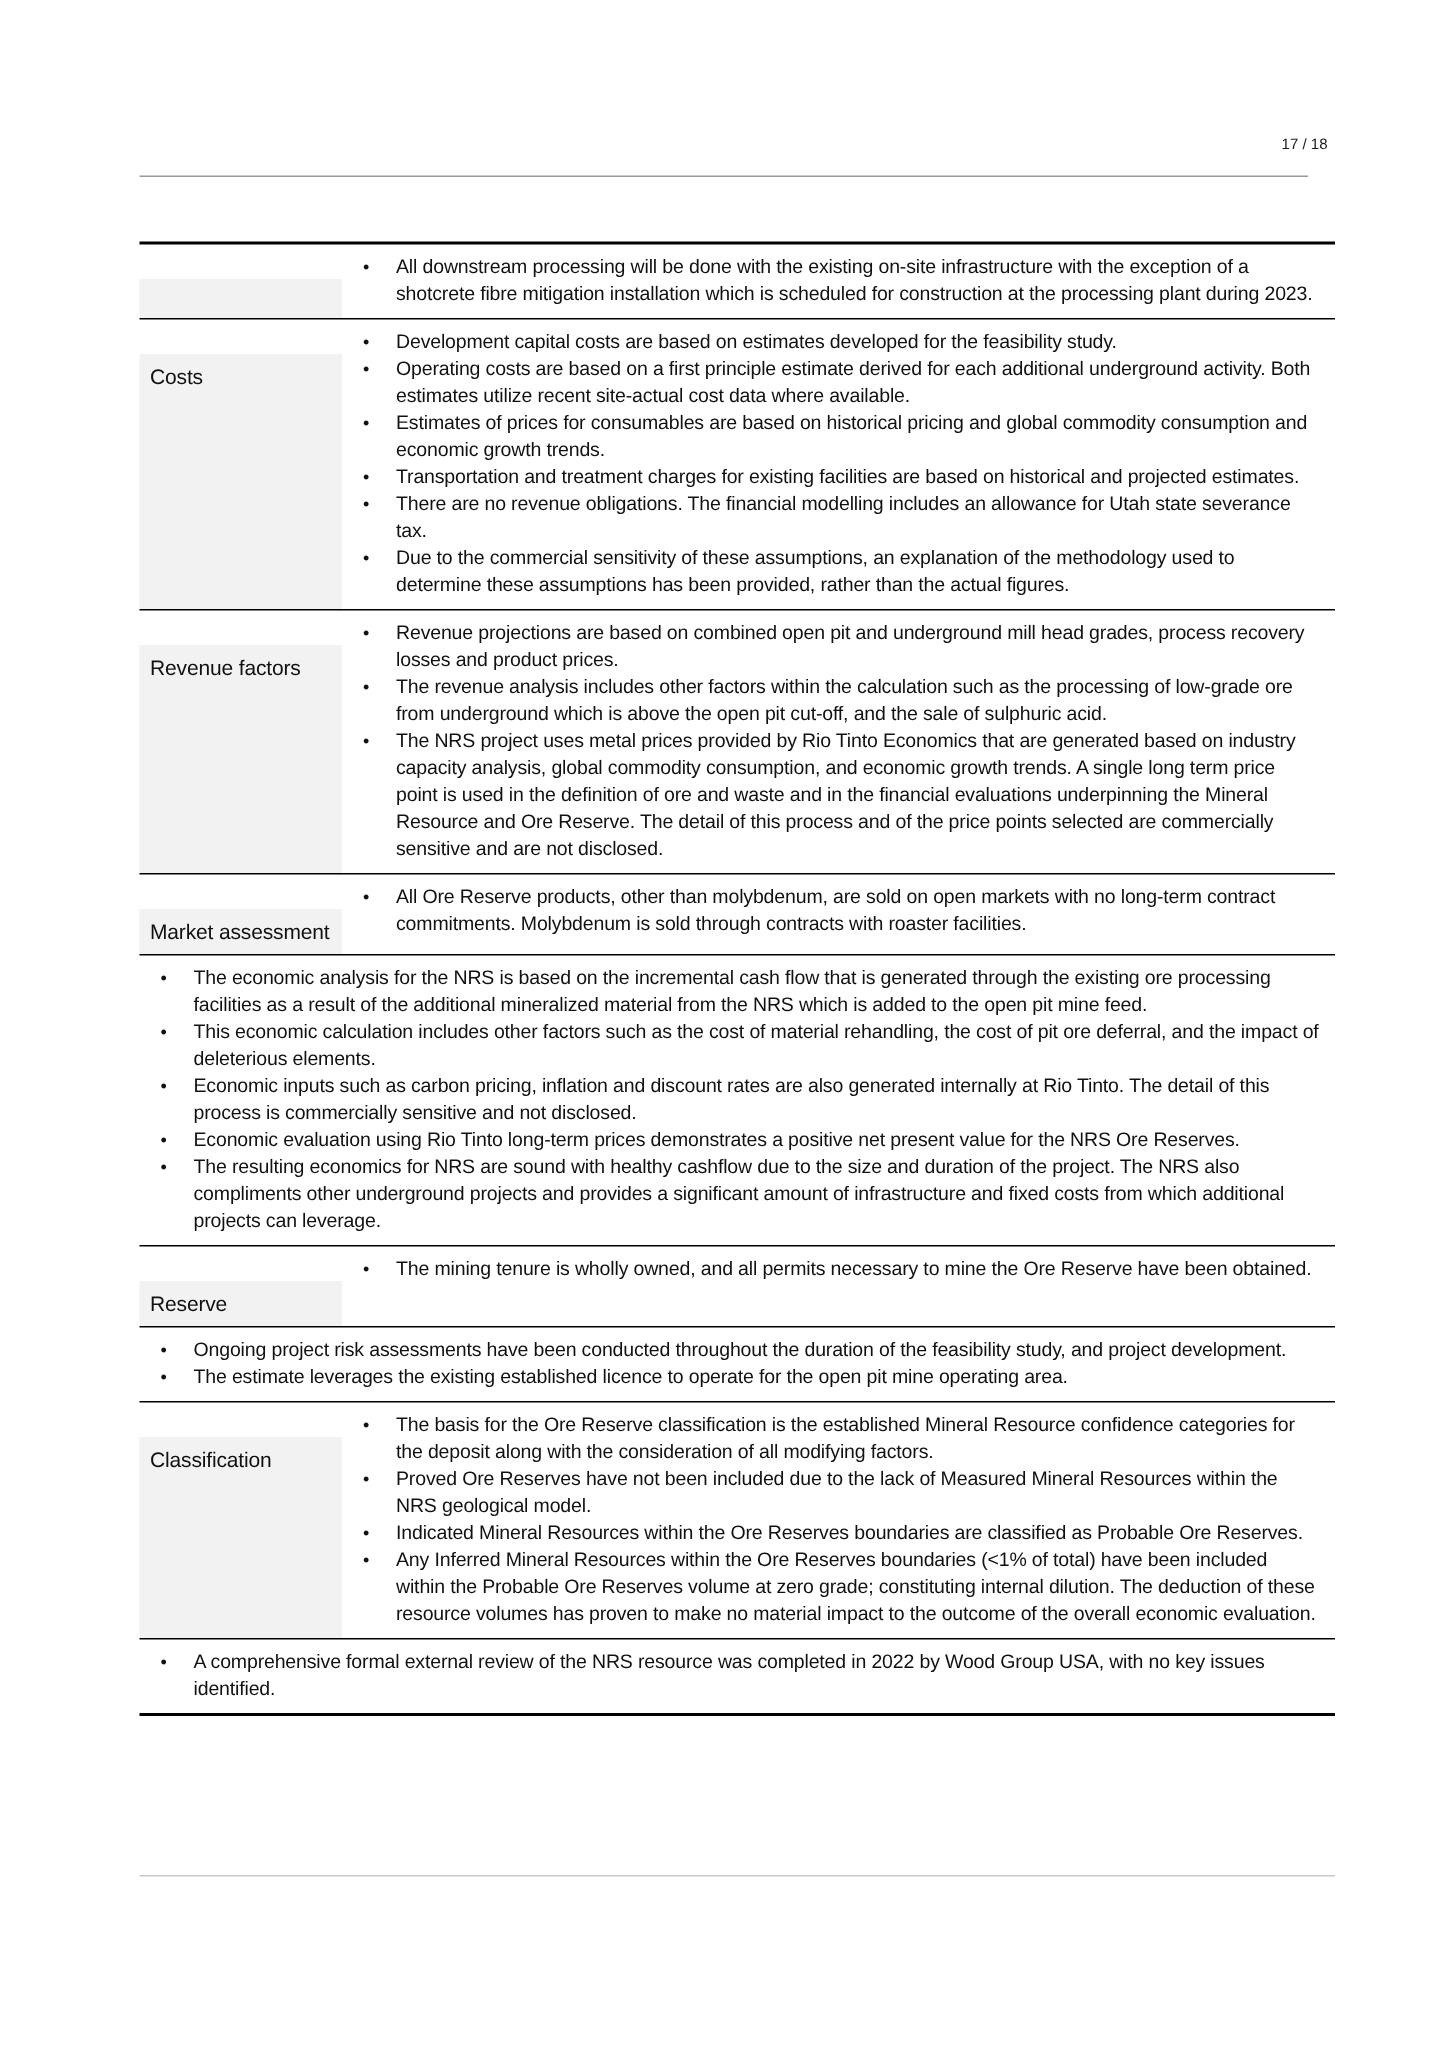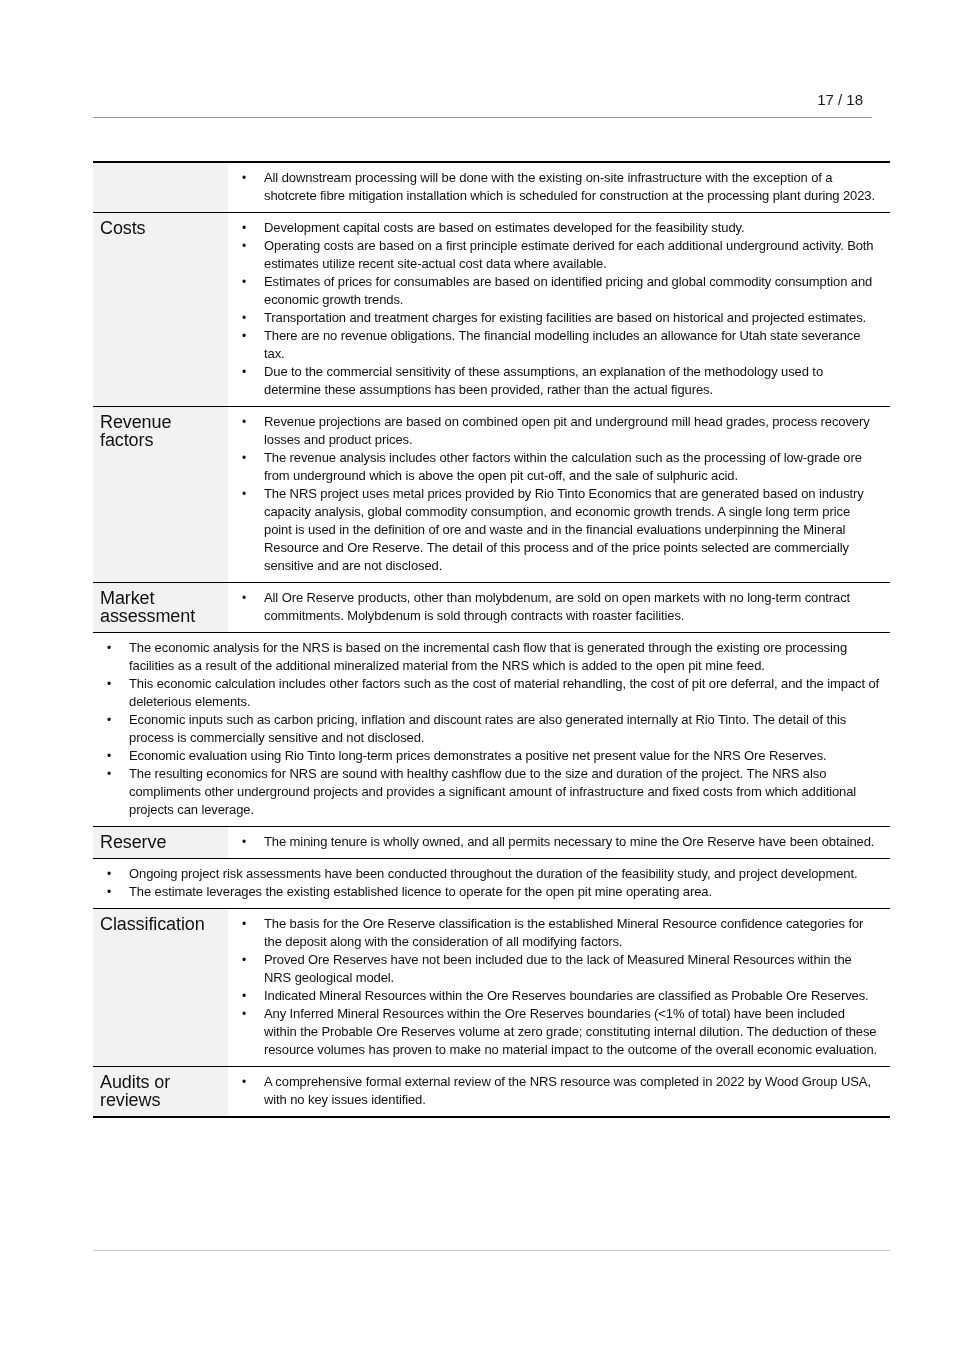--- a/index.html
+++ b/index.html
@@ -11,24 +11,24 @@
     position: relative;
     width: 964px;
     height: 1365px;
     font-family: "Liberation Sans", sans-serif;
     color: var(--text-color, #111111);
     overflow: hidden;
   }
   .page-number {
     position: absolute;
     top: 91px;
-    left: 84px;
+    left: 106px;
     width: 779px;
     text-align: right;
-    font-size: 15px;
+    font-size: 10px;
     color: #1a1a1a;
   }
   .header-rule {
     position: absolute;
     top: 117px;
     left: 93px;
     width: 779px;
     height: 1px;
     background: var(--rule-color, #9a9a9a);
   }
@@ -47,23 +47,24 @@
   }
   .t-row:last-child {
     border-bottom: none;
   }
   .label-cell {
     width: 135px;
     flex: none;
     background: var(--label-bg, #f2f2f2);
     padding: 6px 6px 6px 7px;
     box-sizing: border-box;
-    font-size: 18px;
+    font-size: 14px;
     line-height: 18px;
     letter-spacing: -0.1px;
+    margin-top: 23px;
   }
   .content-cell {
     flex: 1;
     padding: 6px 10px 7px 0;
     box-sizing: border-box;
     font-size: 13px;
     line-height: 18px;
     letter-spacing: -0.1px;
   }
   .bullet-item {
@@ -111,21 +112,21 @@
         <div class="bullet-item">
           <span class="bullet">•</span>
           <span class="bullet-text">Development capital costs are based on estimates developed for the feasibility study.</span>
         </div>
         <div class="bullet-item">
           <span class="bullet">•</span>
           <span class="bullet-text">Operating costs are based on a first principle estimate derived for each additional underground activity. Both estimates utilize recent site-actual cost data where available.</span>
         </div>
         <div class="bullet-item">
           <span class="bullet">•</span>
-          <span class="bullet-text">Estimates of prices for consumables are based on identified pricing and global commodity consumption and economic growth trends.</span>
+          <span class="bullet-text">Estimates of prices for consumables are based on historical pricing and global commodity consumption and economic growth trends.</span>
         </div>
         <div class="bullet-item">
           <span class="bullet">•</span>
           <span class="bullet-text">Transportation and treatment charges for existing facilities are based on historical and projected estimates.</span>
         </div>
         <div class="bullet-item">
           <span class="bullet">•</span>
           <span class="bullet-text">There are no revenue obligations. The financial modelling includes an allowance for Utah state severance tax.</span>
         </div>
         <div class="bullet-item">
@@ -227,21 +228,20 @@
           <span class="bullet-text">Indicated Mineral Resources within the Ore Reserves boundaries are classified as Probable Ore Reserves.</span>
         </div>
         <div class="bullet-item">
           <span class="bullet">•</span>
           <span class="bullet-text">Any Inferred Mineral Resources within the Ore Reserves boundaries (&lt;1% of total) have been included within the Probable Ore Reserves volume at zero grade; constituting internal dilution. The deduction of these resource volumes has proven to make no material impact to the outcome of the overall economic evaluation.</span>
         </div>
       </div>
   </div>
 
   <div class="t-row">
-    <div class="label-cell">Audits or reviews</div>
     <div class="content-cell">
         <div class="bullet-item">
           <span class="bullet">•</span>
           <span class="bullet-text">A comprehensive formal external review of the NRS resource was completed in 2022 by Wood Group USA, with no key issues identified.</span>
         </div>
       </div>
   </div>
 </div>
 
 <div class="table-bottom-shadow"></div>

